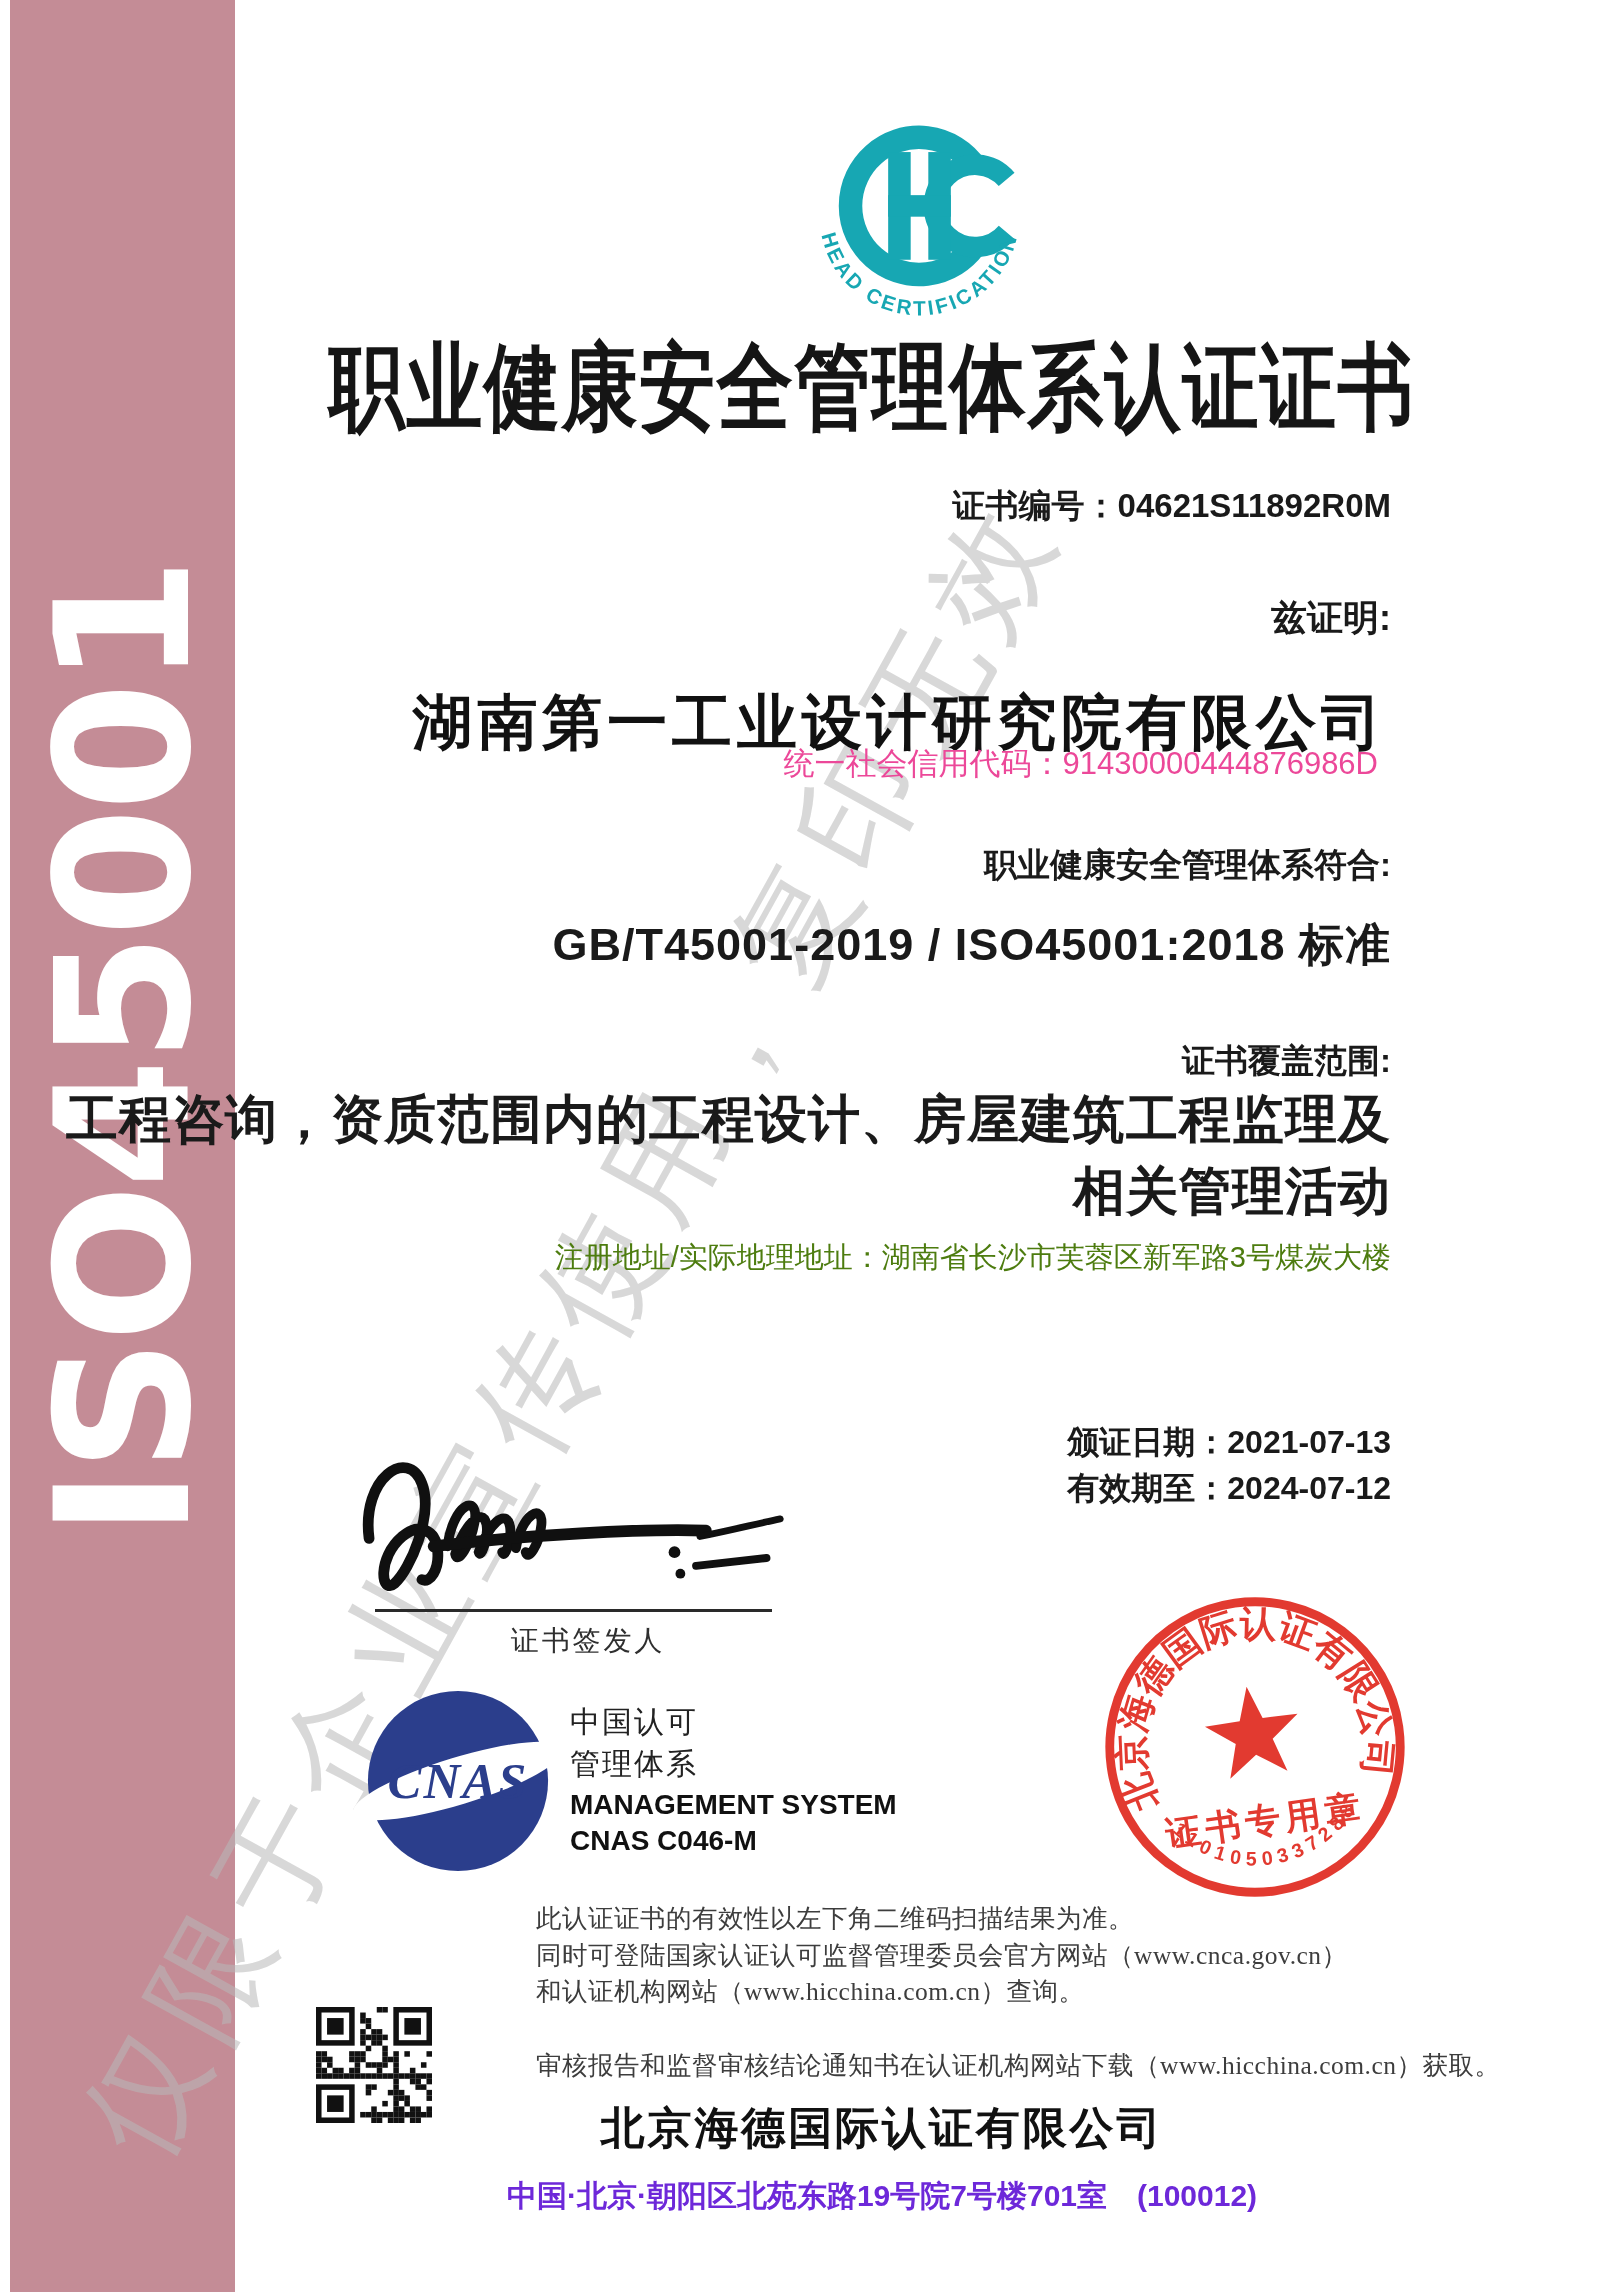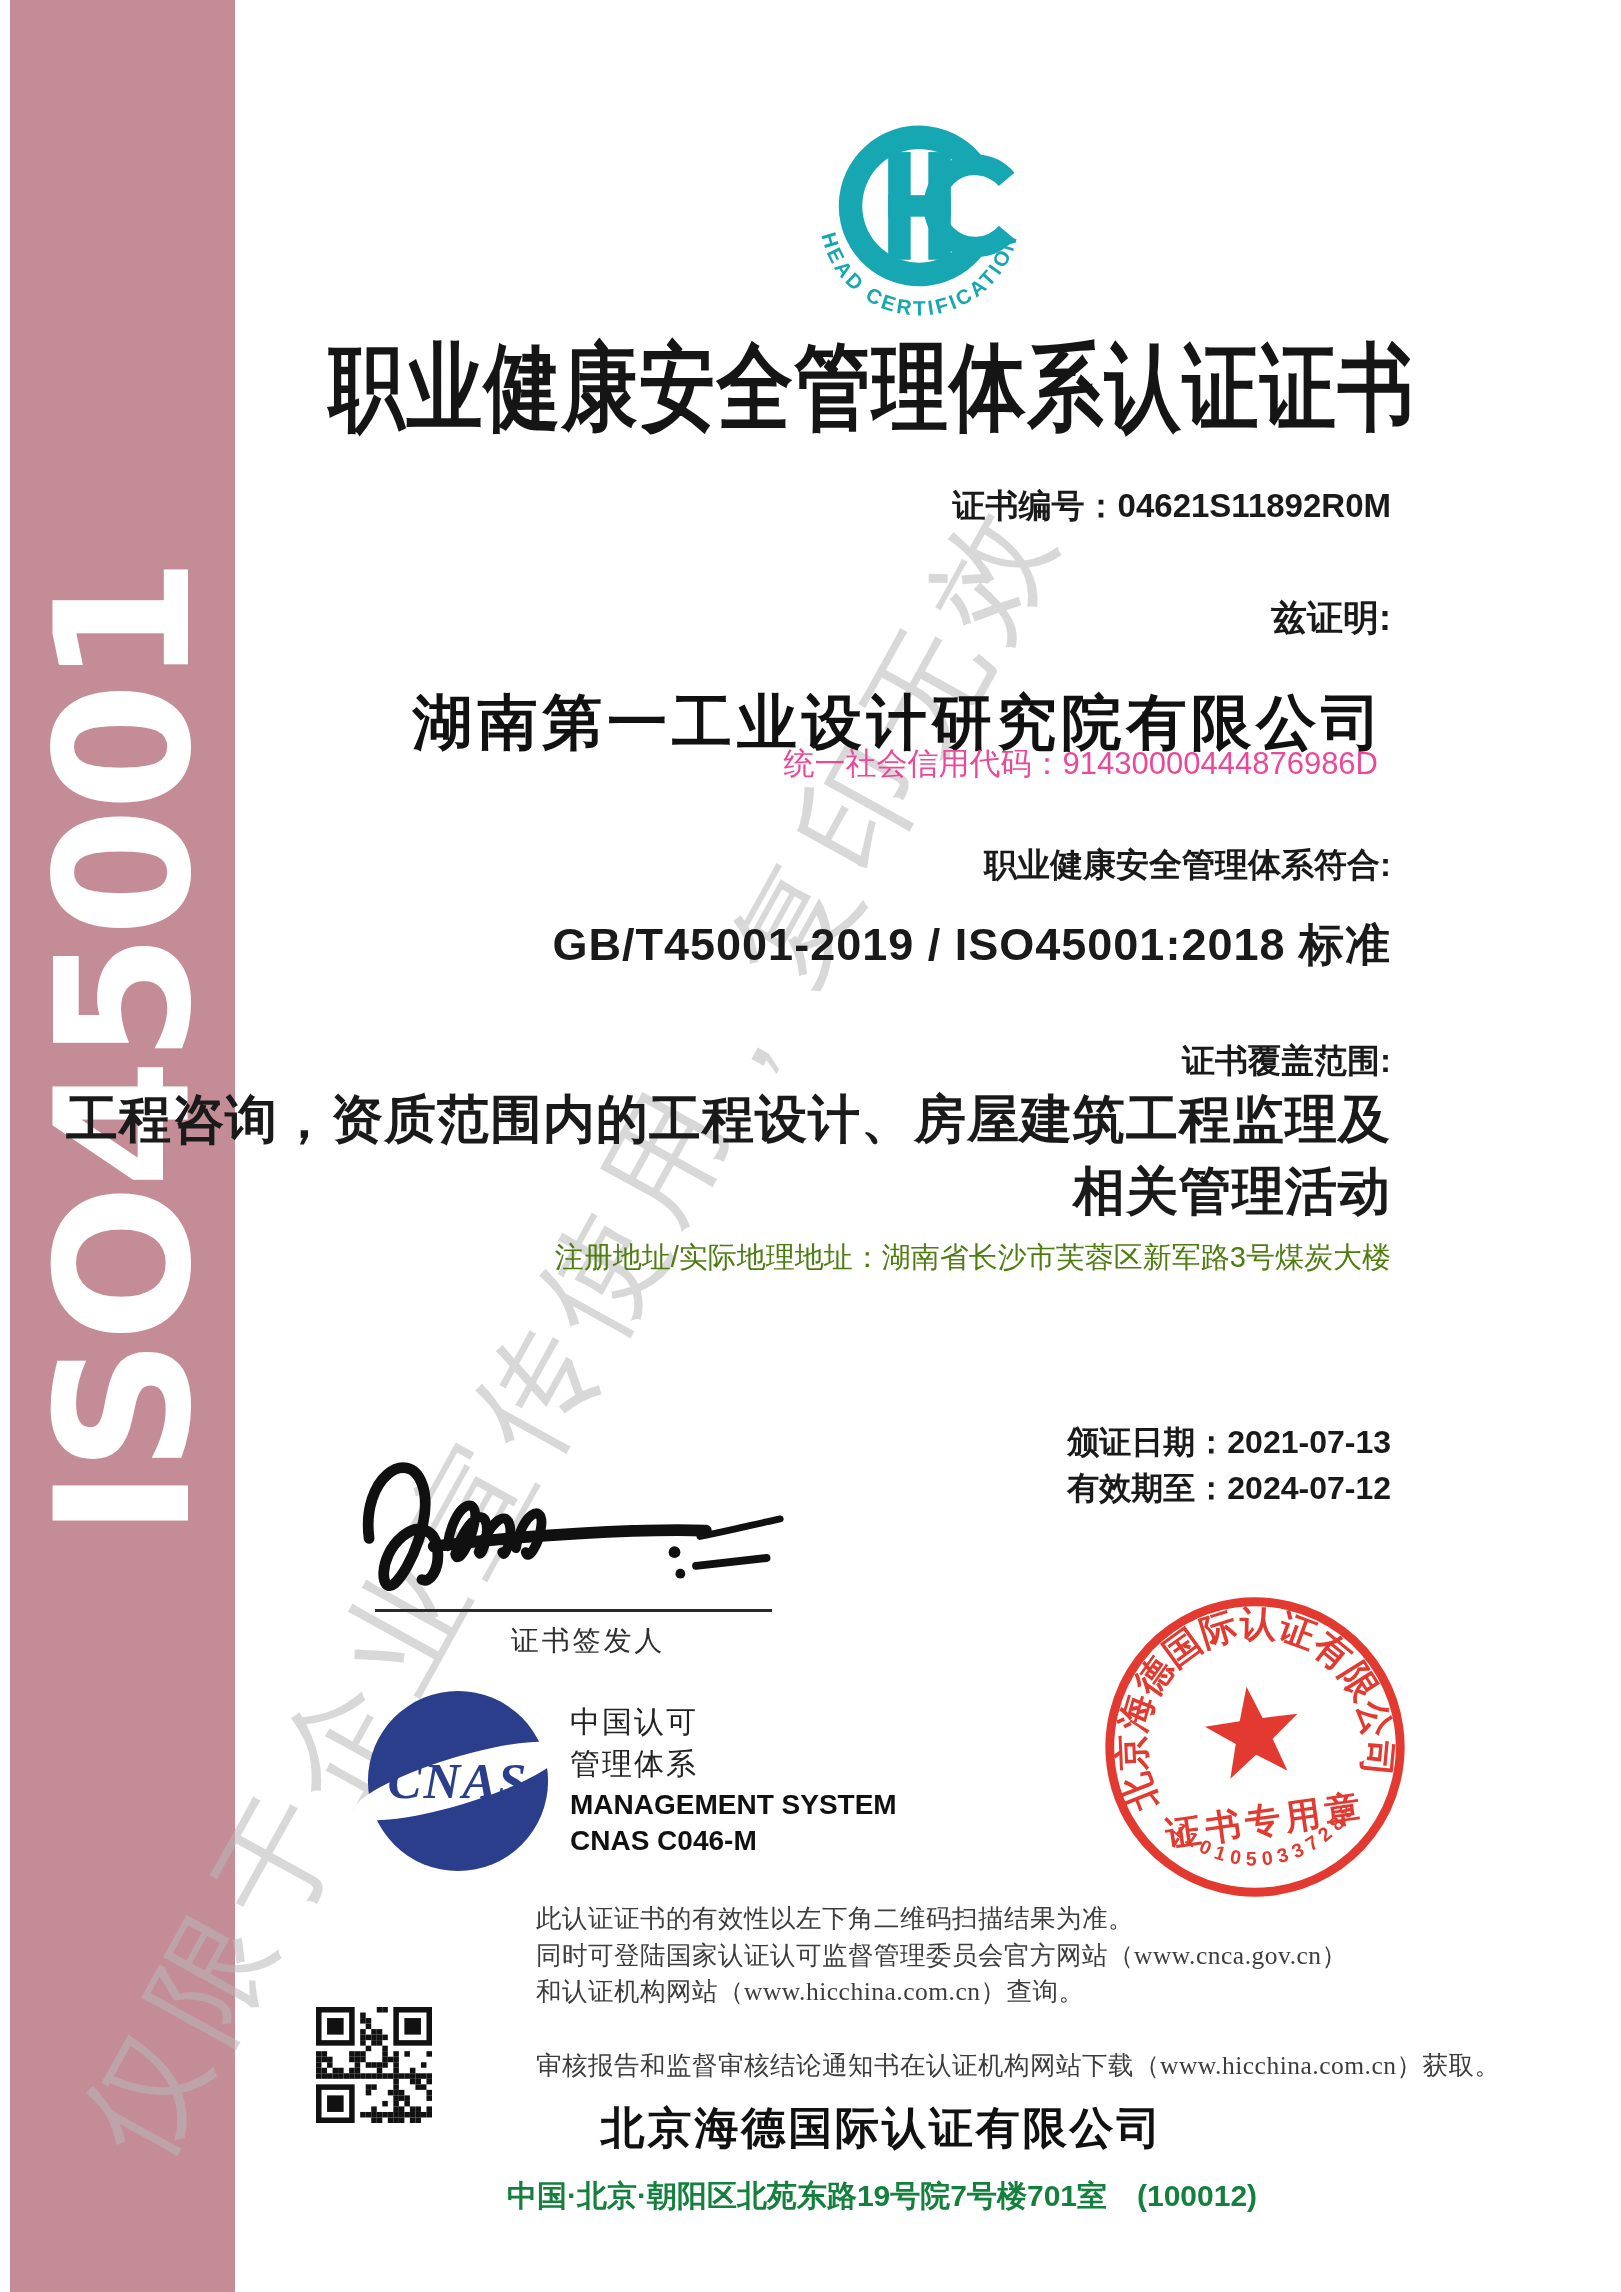--- a/index.html
+++ b/index.html
@@ -46,21 +46,21 @@
   
   .cnas-text{position:absolute;left:570px;top:1707px;z-index:2;line-height:1;}
   .cnas-cn{font-size:30px;color:#222;margin-bottom:11.8px;letter-spacing:2px;}
   .cnas-en{font-size:28px;font-weight:bold;color:#111;margin-bottom:8.8px;letter-spacing:0;}
   
   .foot{position:absolute;left:536px;font-size:25.5px;color:#3d3d3d;letter-spacing:0.5px;
     font-family:"Liberation Serif",serif;white-space:nowrap;z-index:2;}
   .issuer-name{position:absolute;left:882px;top:2099px;transform:translateX(-50%);
     font-size:44px;font-weight:900;letter-spacing:2.9px;color:#111;white-space:nowrap;z-index:2;}
   .issuer-addr{position:absolute;left:882px;top:2176px;transform:translateX(-50%);
-    font-size:30px;font-weight:700;color:#15803d;white-space:nowrap;z-index:2;}
+    font-size:30px;font-weight:700;color:#6d28d9;white-space:nowrap;z-index:2;}
   svg{overflow:visible;}
 </style>
 </head>
 <body>
 
 <div id="page">
 
   <div class="band">
     <div class="band-text">ISO45001</div>
   </div>

